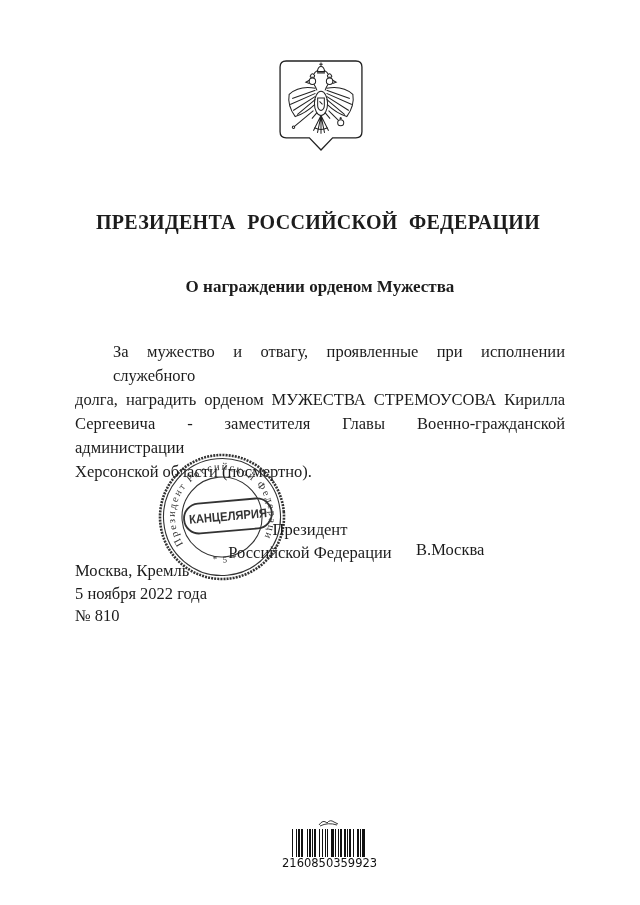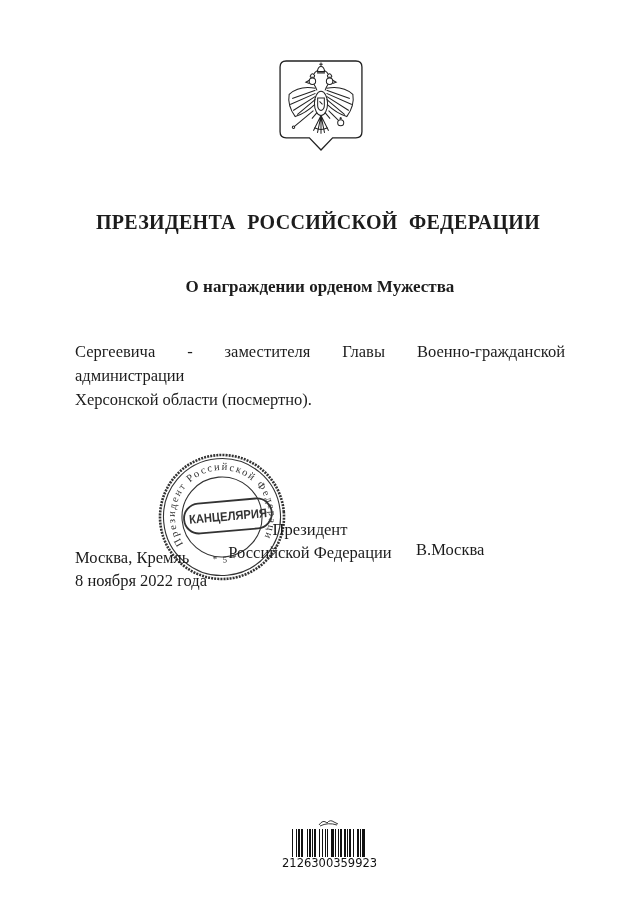--- a/index.html
+++ b/index.html
@@ -32,21 +32,21 @@
     transform:rotate(-5deg);opacity:0.92;
   }
   .sig-block{
     position:absolute;left:228px;top:518px;width:164px;text-align:center;
     font-size:16.5px;line-height:23px;
   }
   .sig-name{
     position:absolute;left:416px;top:540px;font-size:16.5px;
   }
   .footer-block{
-    position:absolute;left:75px;top:547px;font-size:16.5px;line-height:22.5px;
+    position:absolute;left:75px;top:560px;font-size:16.5px;line-height:22.5px;
   }
   .barcode-block{
     position:absolute;left:281px;top:816px;width:96px;text-align:center;
   }
   .barcode-squiggle{display:block;margin:0 auto 1px auto;}
   .bars{display:flex;justify-content:center;align-items:stretch;height:28px;}
   .bars span{display:block;height:100%;}
   .barcode-digits{
     display:flex;justify-content:space-between;width:94px;margin:0 auto;
     font-family:"DejaVu Sans", sans-serif;font-size:11.5px;line-height:13px;color:#111;
@@ -106,20 +106,22 @@
     </svg>
   </div>
 
   <div class="doc-subtitle">ПРЕЗИДЕНТА  РОССИЙСКОЙ  ФЕДЕРАЦИИ</div>
 
   <div class="subject">
     <div>О награждении орденом Мужества</div>
   </div>
 
   <div class="body-par">
+    <div class="body-line first">За мужество и отвагу, проявленные при исполнении служебного</div>
+    <div class="body-line">долга, наградить орденом МУЖЕСТВА СТРЕМОУСОВА Кирилла</div>
     <div class="body-line">Сергеевича - заместителя Главы Военно-гражданской администрации</div>
     <div class="body-line last">Херсонской области (посмертно).</div>
   </div>
 
   <div class="sig-block">
     <div>Президент</div>
     <div>Российской Федерации</div>
   </div>
   <div class="sig-name">В.Москва</div>
 
@@ -140,21 +142,22 @@
       </text>
       <text font-family="Liberation Serif, serif" font-size="9" letter-spacing="2" fill="#222" text-anchor="middle">
         <textPath href="#bottomPath" startOffset="50%">* 5 *</textPath>
       </text>
       <text x="71" y="69" text-anchor="middle" font-family="Liberation Sans, sans-serif" font-weight="bold" font-size="12.5" textLength="78" lengthAdjust="spacingAndGlyphs" fill="#222">КАНЦЕЛЯРИЯ</text>
     </svg>
   </div>
 
   <div class="footer-block">
     <div>Москва, Кремль</div>
-    <div>8 ноября 2022 года</div>
+    <div>5 ноября 2022 года</div>
+    <div>№ 810</div>
   </div>
 
   <div class="barcode-block">
     <svg class="barcode-squiggle" width="26" height="12" viewBox="0 0 26 12">
       <path d="M3,9 Q7,3 11,7 Q14,3 18,6 L22,8 M4,10 Q12,6 21,9" class="ink" stroke-width="0.9"></path>
     </svg>
     <div class="bars">
         <span style="width: 1.1px; background: rgb(17, 17, 17);"></span>
         <span style="width: 2.2px; background: transparent;"></span>
         <span style="width: 1.1px; background: rgb(17, 17, 17);"></span>
@@ -197,19 +200,19 @@
         <span style="width: 3.3px; background: transparent;"></span>
         <span style="width: 2.2px; background: rgb(17, 17, 17);"></span>
         <span style="width: 1.1px; background: transparent;"></span>
         <span style="width: 1.1px; background: rgb(17, 17, 17);"></span>
         <span style="width: 1.1px; background: transparent;"></span>
         <span style="width: 2.2px; background: rgb(17, 17, 17);"></span>
         <span style="width: 1.1px; background: transparent;"></span>
       </div>
     <div class="barcode-digits">
       <span>2</span>
-      <span>126300</span>
+      <span>160850</span>
       <span>35992</span>
       <span>3</span>
     </div>
   </div>
 
 </div>
 
 </body></html>

